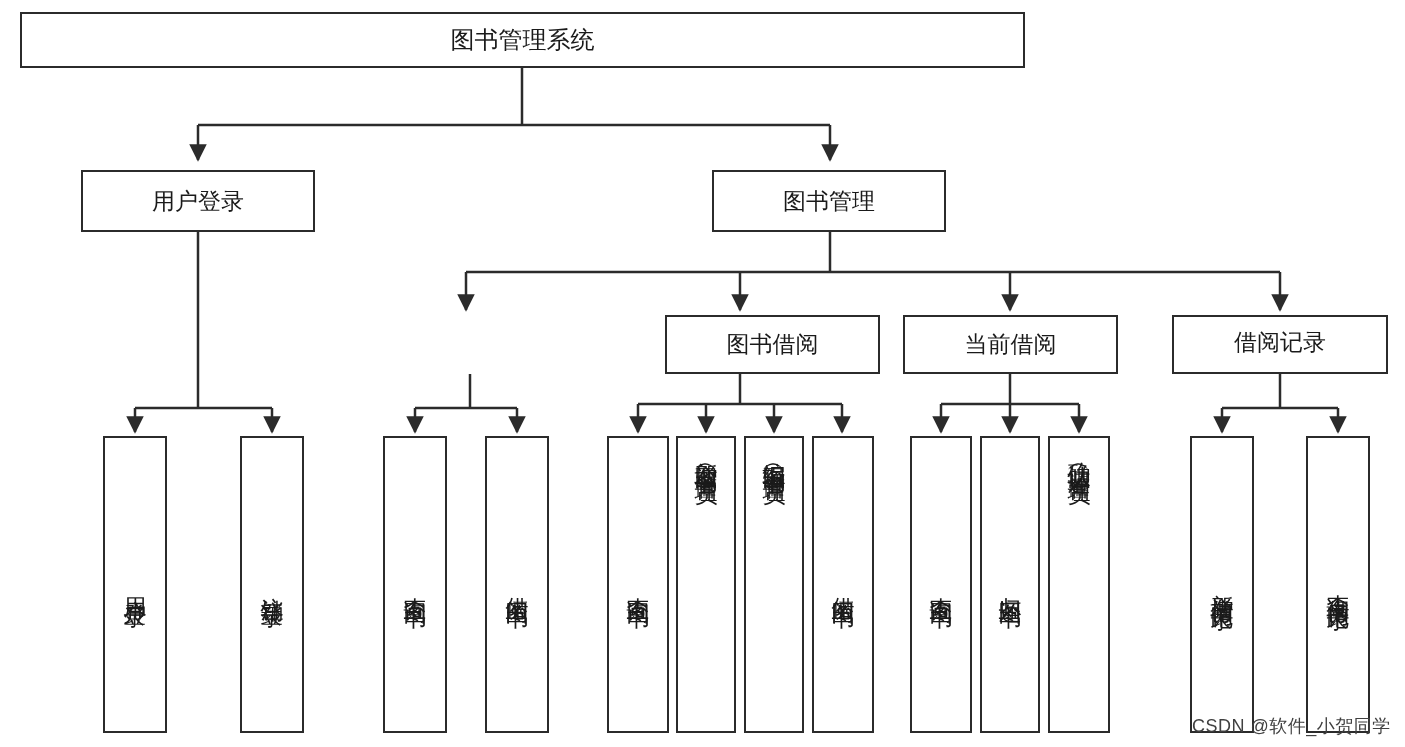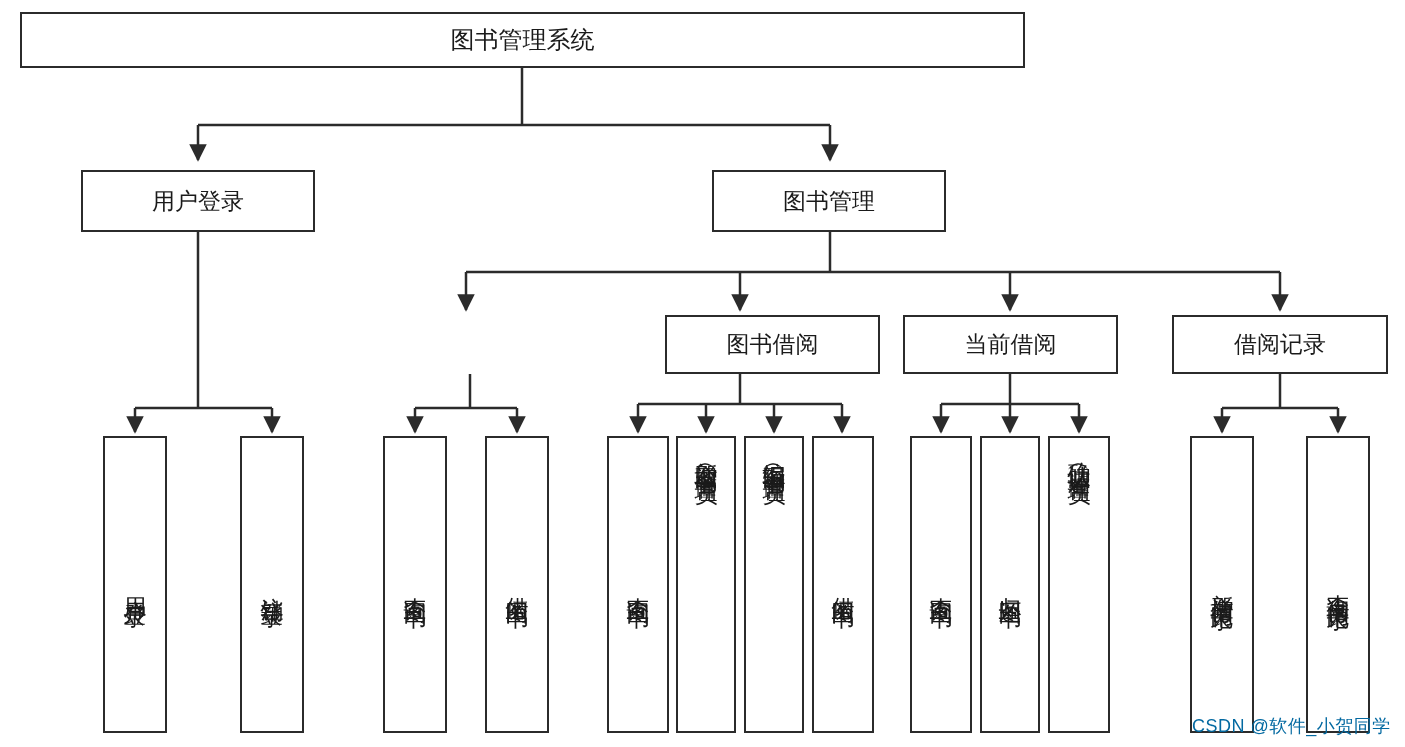--- a/index.html
+++ b/index.html
@@ -60,21 +60,21 @@
     letter-spacing: 3px;
     line-height: 1;
   }
   .node.vert.centered {
     align-items: center;
     padding-top: 0;
   }
   .watermark {
     position: absolute;
     font-size: 18px;
-    color: #0369a1;
+    color: #404040;
     white-space: nowrap;
     letter-spacing: 0.5px;
   }
 </style>
 </head>
 <body>
 
 <div id="canvas">
 
   <svg class="edges" viewBox="0 0 1405 747">
@@ -137,21 +137,21 @@
   <div class="node horiz" style="left:712px; top:170px; width:234px; height:62px;">
     <span class="label">图书管理</span>
   </div>
 
   <div class="node horiz" style="left:633px; top:315px; width:215px; height:59px;margin-left:32px;">
     <span class="label">图书借阅</span>
   </div>
   <div class="node horiz" style="left:903px; top:315px; width:215px; height:59px;">
     <span class="label">当前借阅</span>
   </div>
-  <div class="node horiz" style="left:1172px; top:315px; width:216px; height:59px;">
+  <div class="node horiz" style="left:1172px; top:315px; width:216px; height:59px;font-family:Liberation Mono, monospace;">
     <span class="label">借阅记录</span>
   </div>
 
   <div class="node vert centered" style="left:103px; top:436px; width:64px; height:297px;">
     <span class="label">用户登录</span>
   </div>
   <div class="node vert centered" style="left:240px; top:436px; width:64px; height:297px;">
     <span class="label">注销登录</span>
   </div>
 

